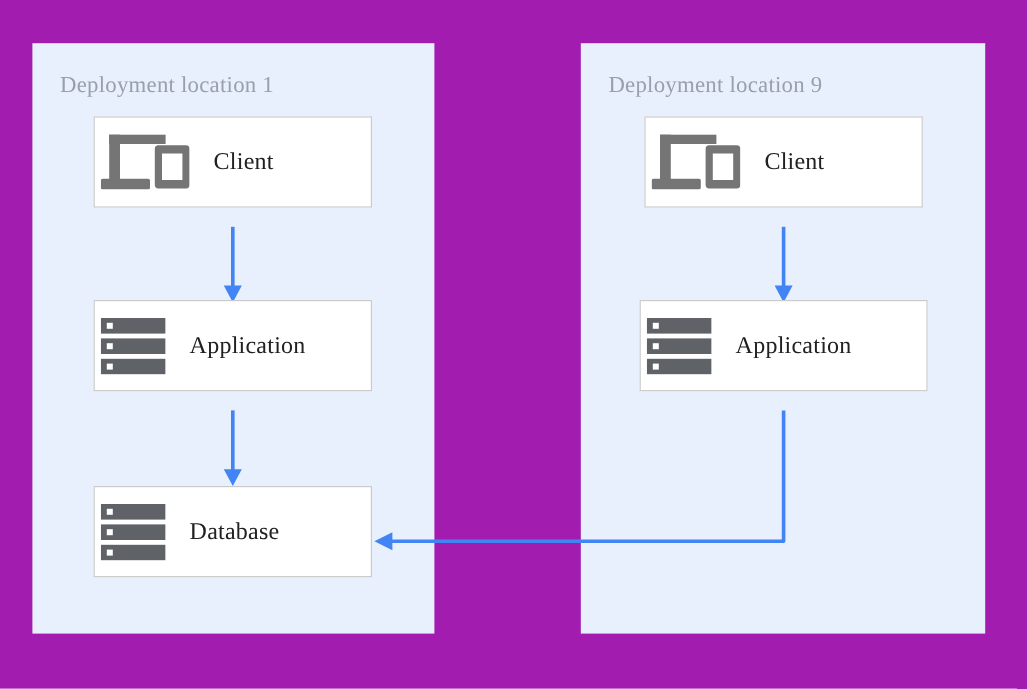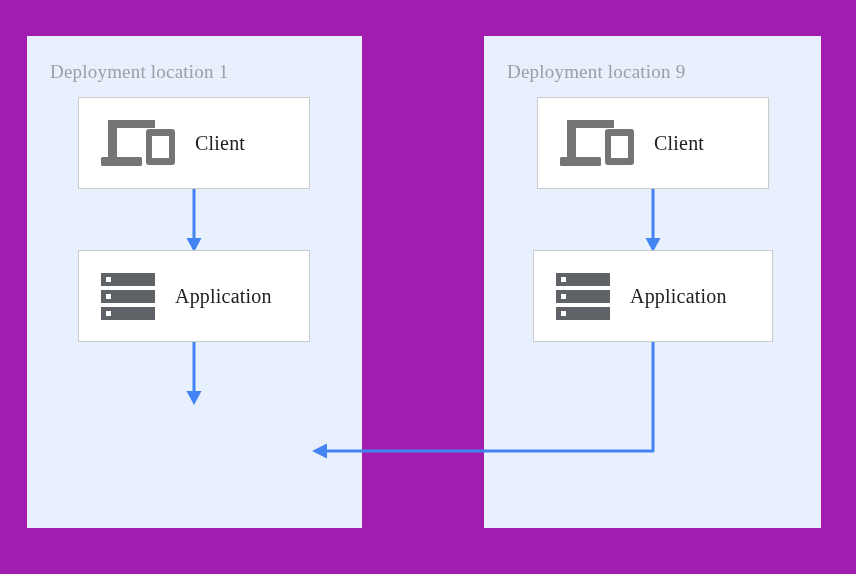--- a/index.html
+++ b/index.html
@@ -27,27 +27,27 @@
     letter-spacing: 0.2px;
     white-space: nowrap;
   }
   .edges {
     position: absolute;
     left: 0; top: 0;
     pointer-events: none;
   }
   .node {
     position: absolute;
-    height: 92px;
+    height: 76px;
     background: #ffffff;
     border: 1px solid #CBCBCB;
     box-sizing: border-box;
     display: flex;
     align-items: center;
-    padding-left: 22px;
+    padding-left: 5px;
     gap: 20px;
   }
   .node-client-1 { left: 78px;  top: 97px;  width: 232px; }
   .node-app-1    { left: 78px;  top: 250px; width: 232px; }
   .node-db-1     { left: 78px;  top: 405px; width: 232px; }
   .node-client-2 { left: 537px; top: 97px;  width: 232px; }
   .node-app-2    { left: 533px; top: 250px; width: 240px; }
   .node-icon { flex: 0 0 auto; display: flex; align-items: center; }
   .node-label {
     font-size: 20px;
@@ -112,20 +112,37 @@
         <g fill="#ffffff">
           <rect x="5" y="4" width="5" height="5"></rect>
           <rect x="5" y="21" width="5" height="5"></rect>
           <rect x="5" y="38" width="5" height="5"></rect>
         </g>
       </svg>
     </span>
     <span class="node-label">Application</span>
   </div>
 
+  <div class="node node-db-1">
+    <span class="node-icon">
+      <svg width="54" height="47" viewBox="0 0 54 47">
+        <g fill="#5F6368">
+          <rect x="0" y="0" width="54" height="13"></rect>
+          <rect x="0" y="17" width="54" height="13"></rect>
+          <rect x="0" y="34" width="54" height="13"></rect>
+        </g>
+        <g fill="#ffffff">
+          <rect x="5" y="4" width="5" height="5"></rect>
+          <rect x="5" y="21" width="5" height="5"></rect>
+          <rect x="5" y="38" width="5" height="5"></rect>
+        </g>
+      </svg>
+    </span>
+    <span class="node-label">Database</span>
+  </div>
 
   <div class="node node-client-2">
     <span class="node-icon">
       <svg width="74" height="46" viewBox="0 0 74 46">
         <g fill="#757575">
           <rect x="7" y="0" width="47" height="8"></rect>
           <rect x="7" y="0" width="9" height="38"></rect>
           <rect x="0" y="37" width="41" height="9" rx="1.5"></rect>
           <path d="M48 9 h23 a3 3 0 0 1 3 3 v30 a3 3 0 0 1 -3 3 h-23 a3 3 0 0 1 -3 -3 v-30 a3 3 0 0 1 3 -3 z M51 16 v22 h17 v-22 z" fill-rule="evenodd"></path>
         </g>

